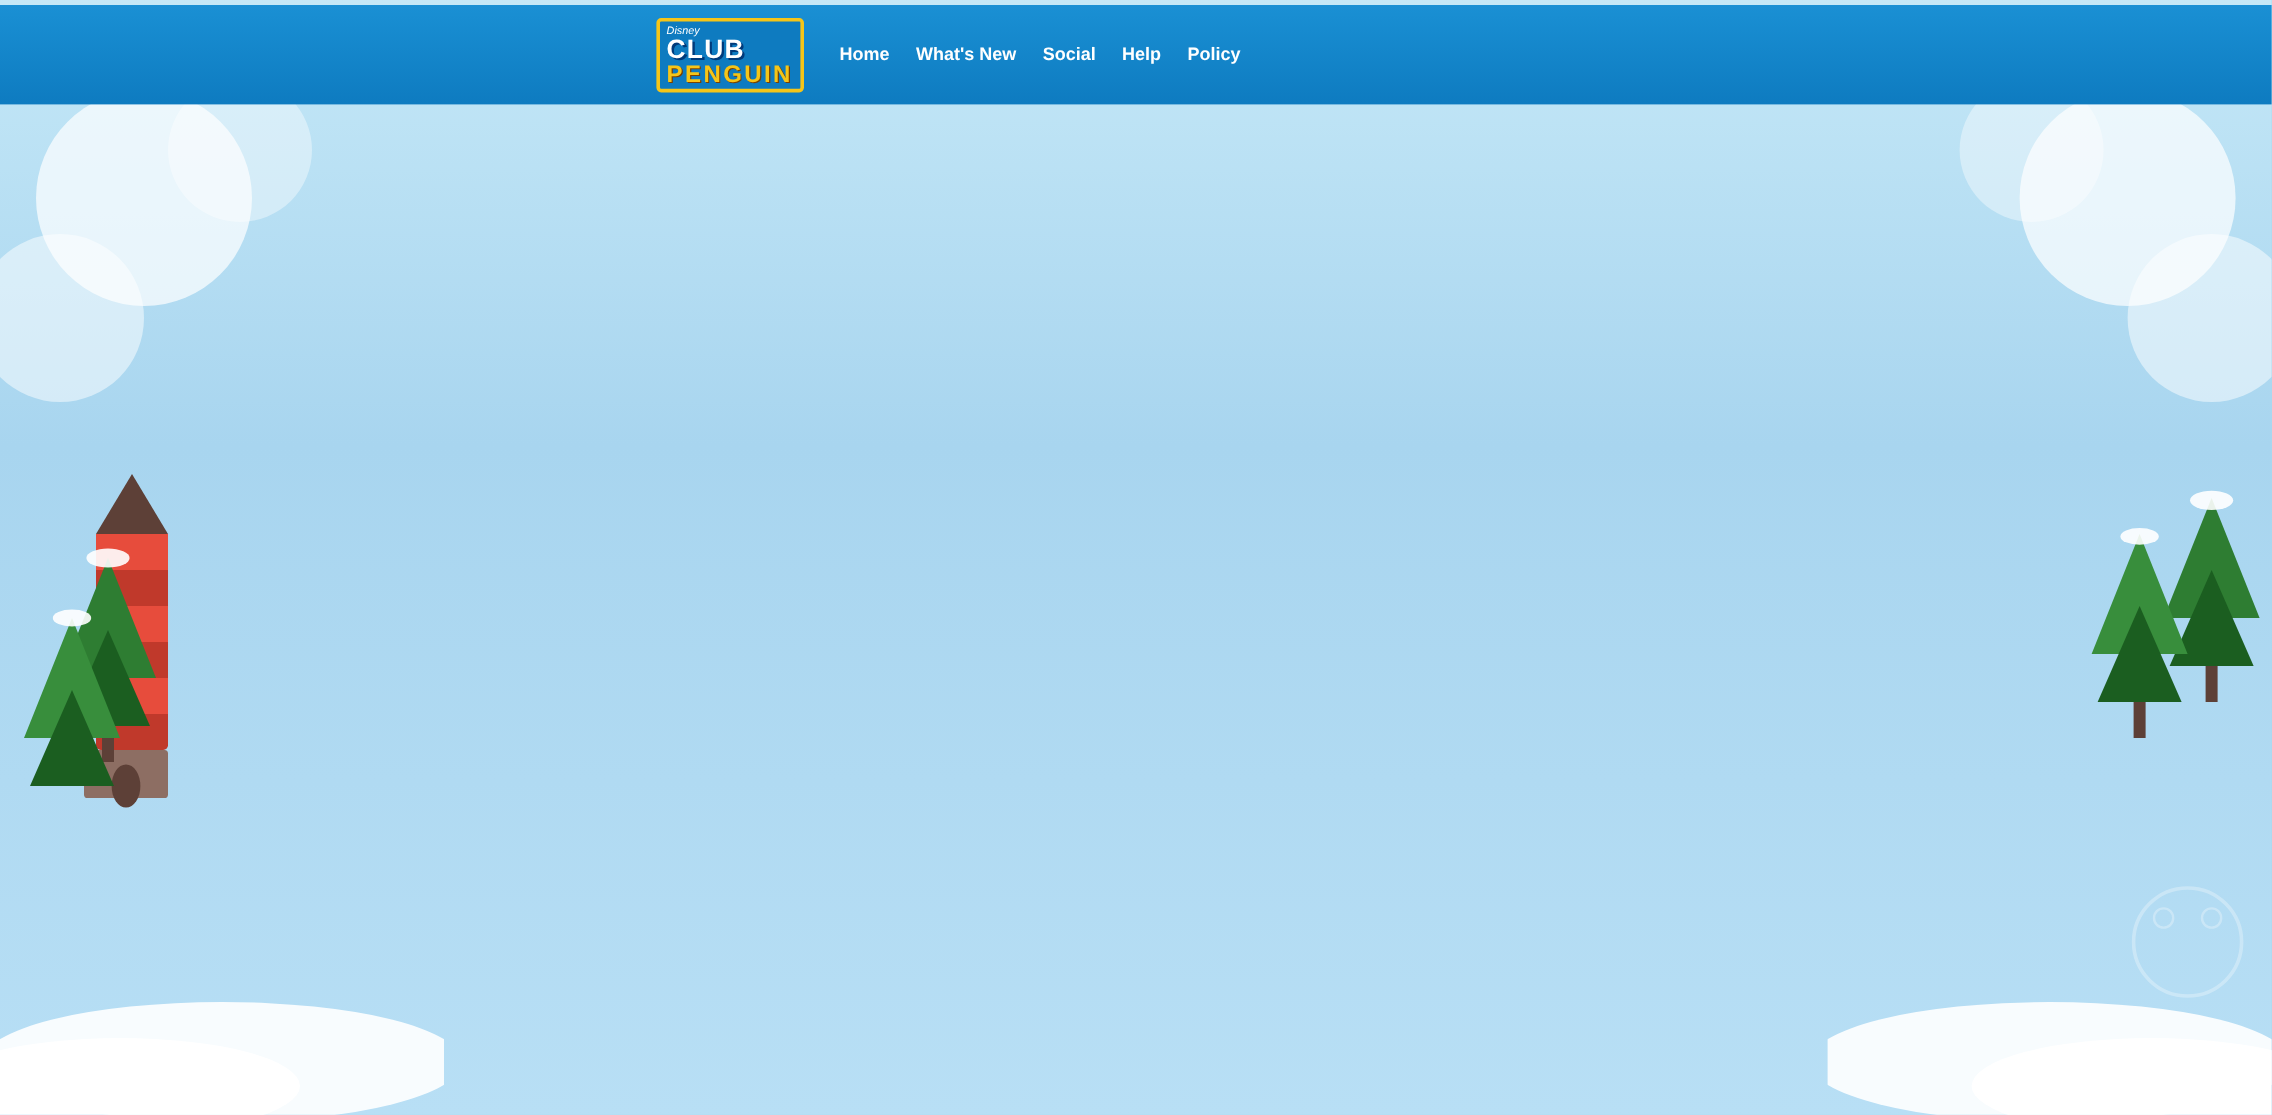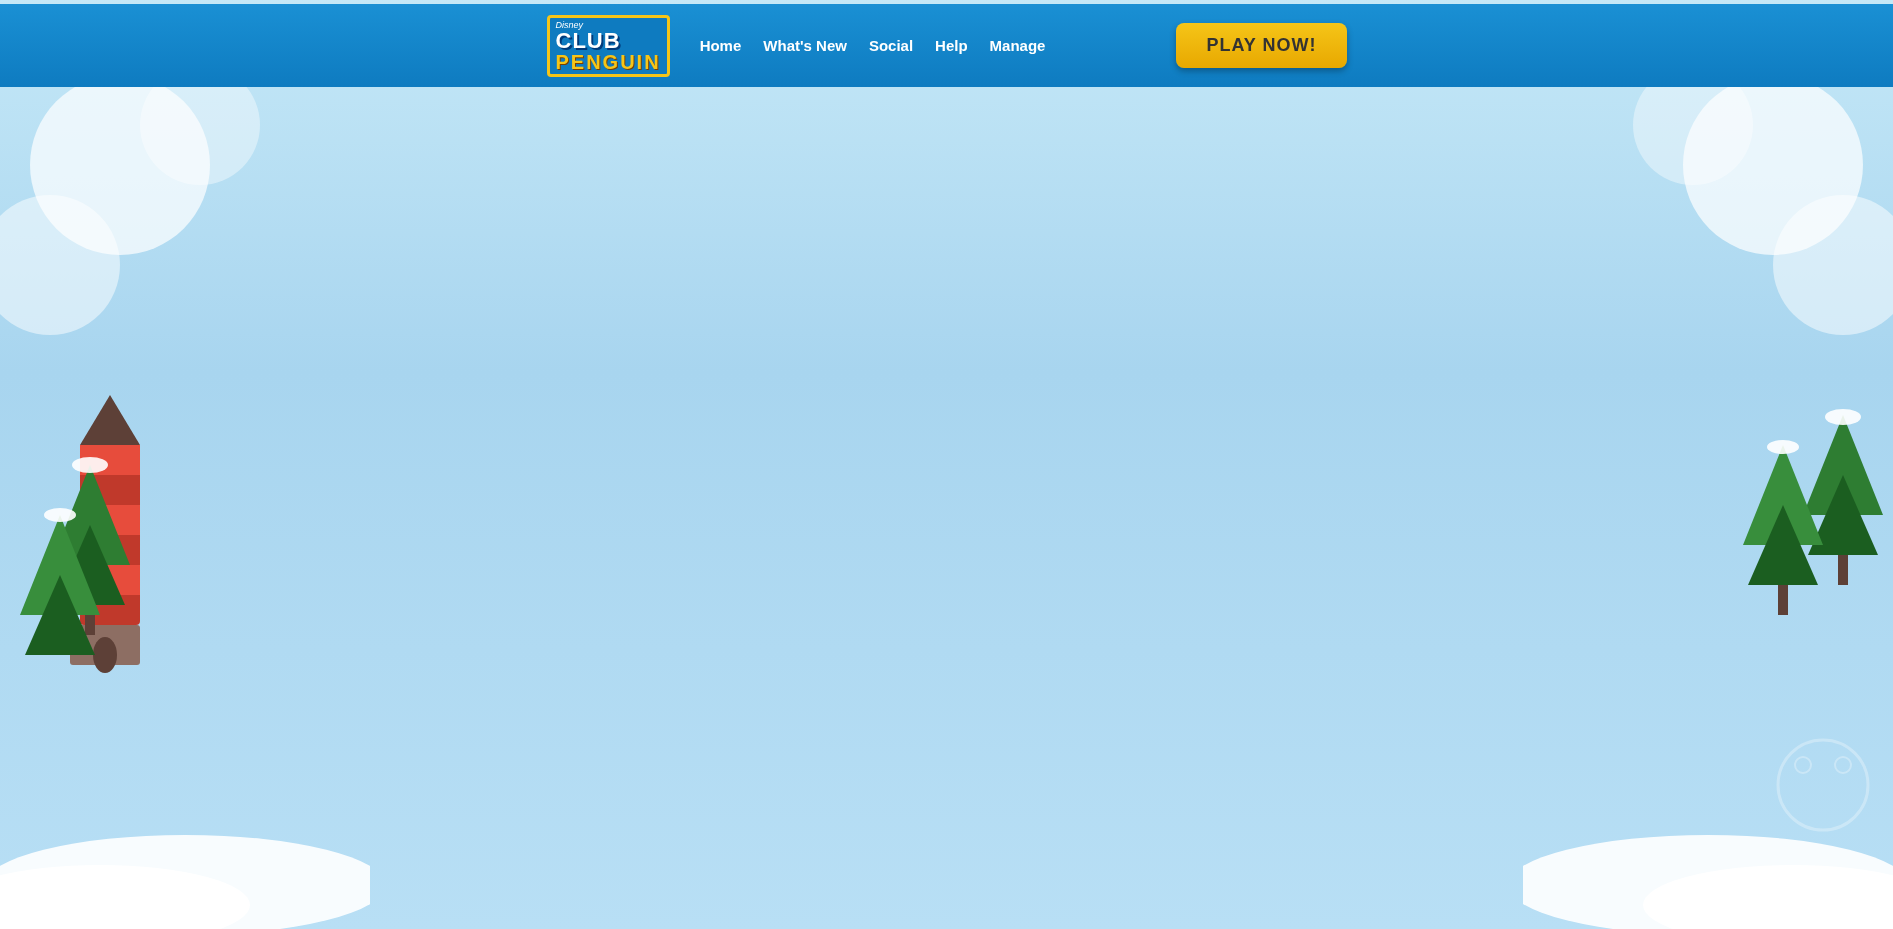--- a/index.html
+++ b/index.html
@@ -458,23 +458,22 @@
         <span class="logo-disney">Disney</span>
         <span class="logo-club">CLUB</span>
         <span class="logo-penguin">PENGUIN</span>
       </div>
     </div>
     <nav class="nav-links">
       <a class="nav-link">Home</a>
       <a class="nav-link">What's New</a>
       <a class="nav-link">Social</a>
       <a class="nav-link">Help</a>
-      <a class="nav-link">Manage</a>
+      <a class="nav-link">Policy</a>
     </nav>
-    <button class="play-btn">PLAY NOW!</button>
   </div>
 </div>
 
 <div class="main-content">
   <h1 class="page-title">Manage Account Login</h1>
   <div class="breadcrumb">
     <a>Account</a>
     <span> | </span>
     <span>Manage Account Login</span>
   </div>

